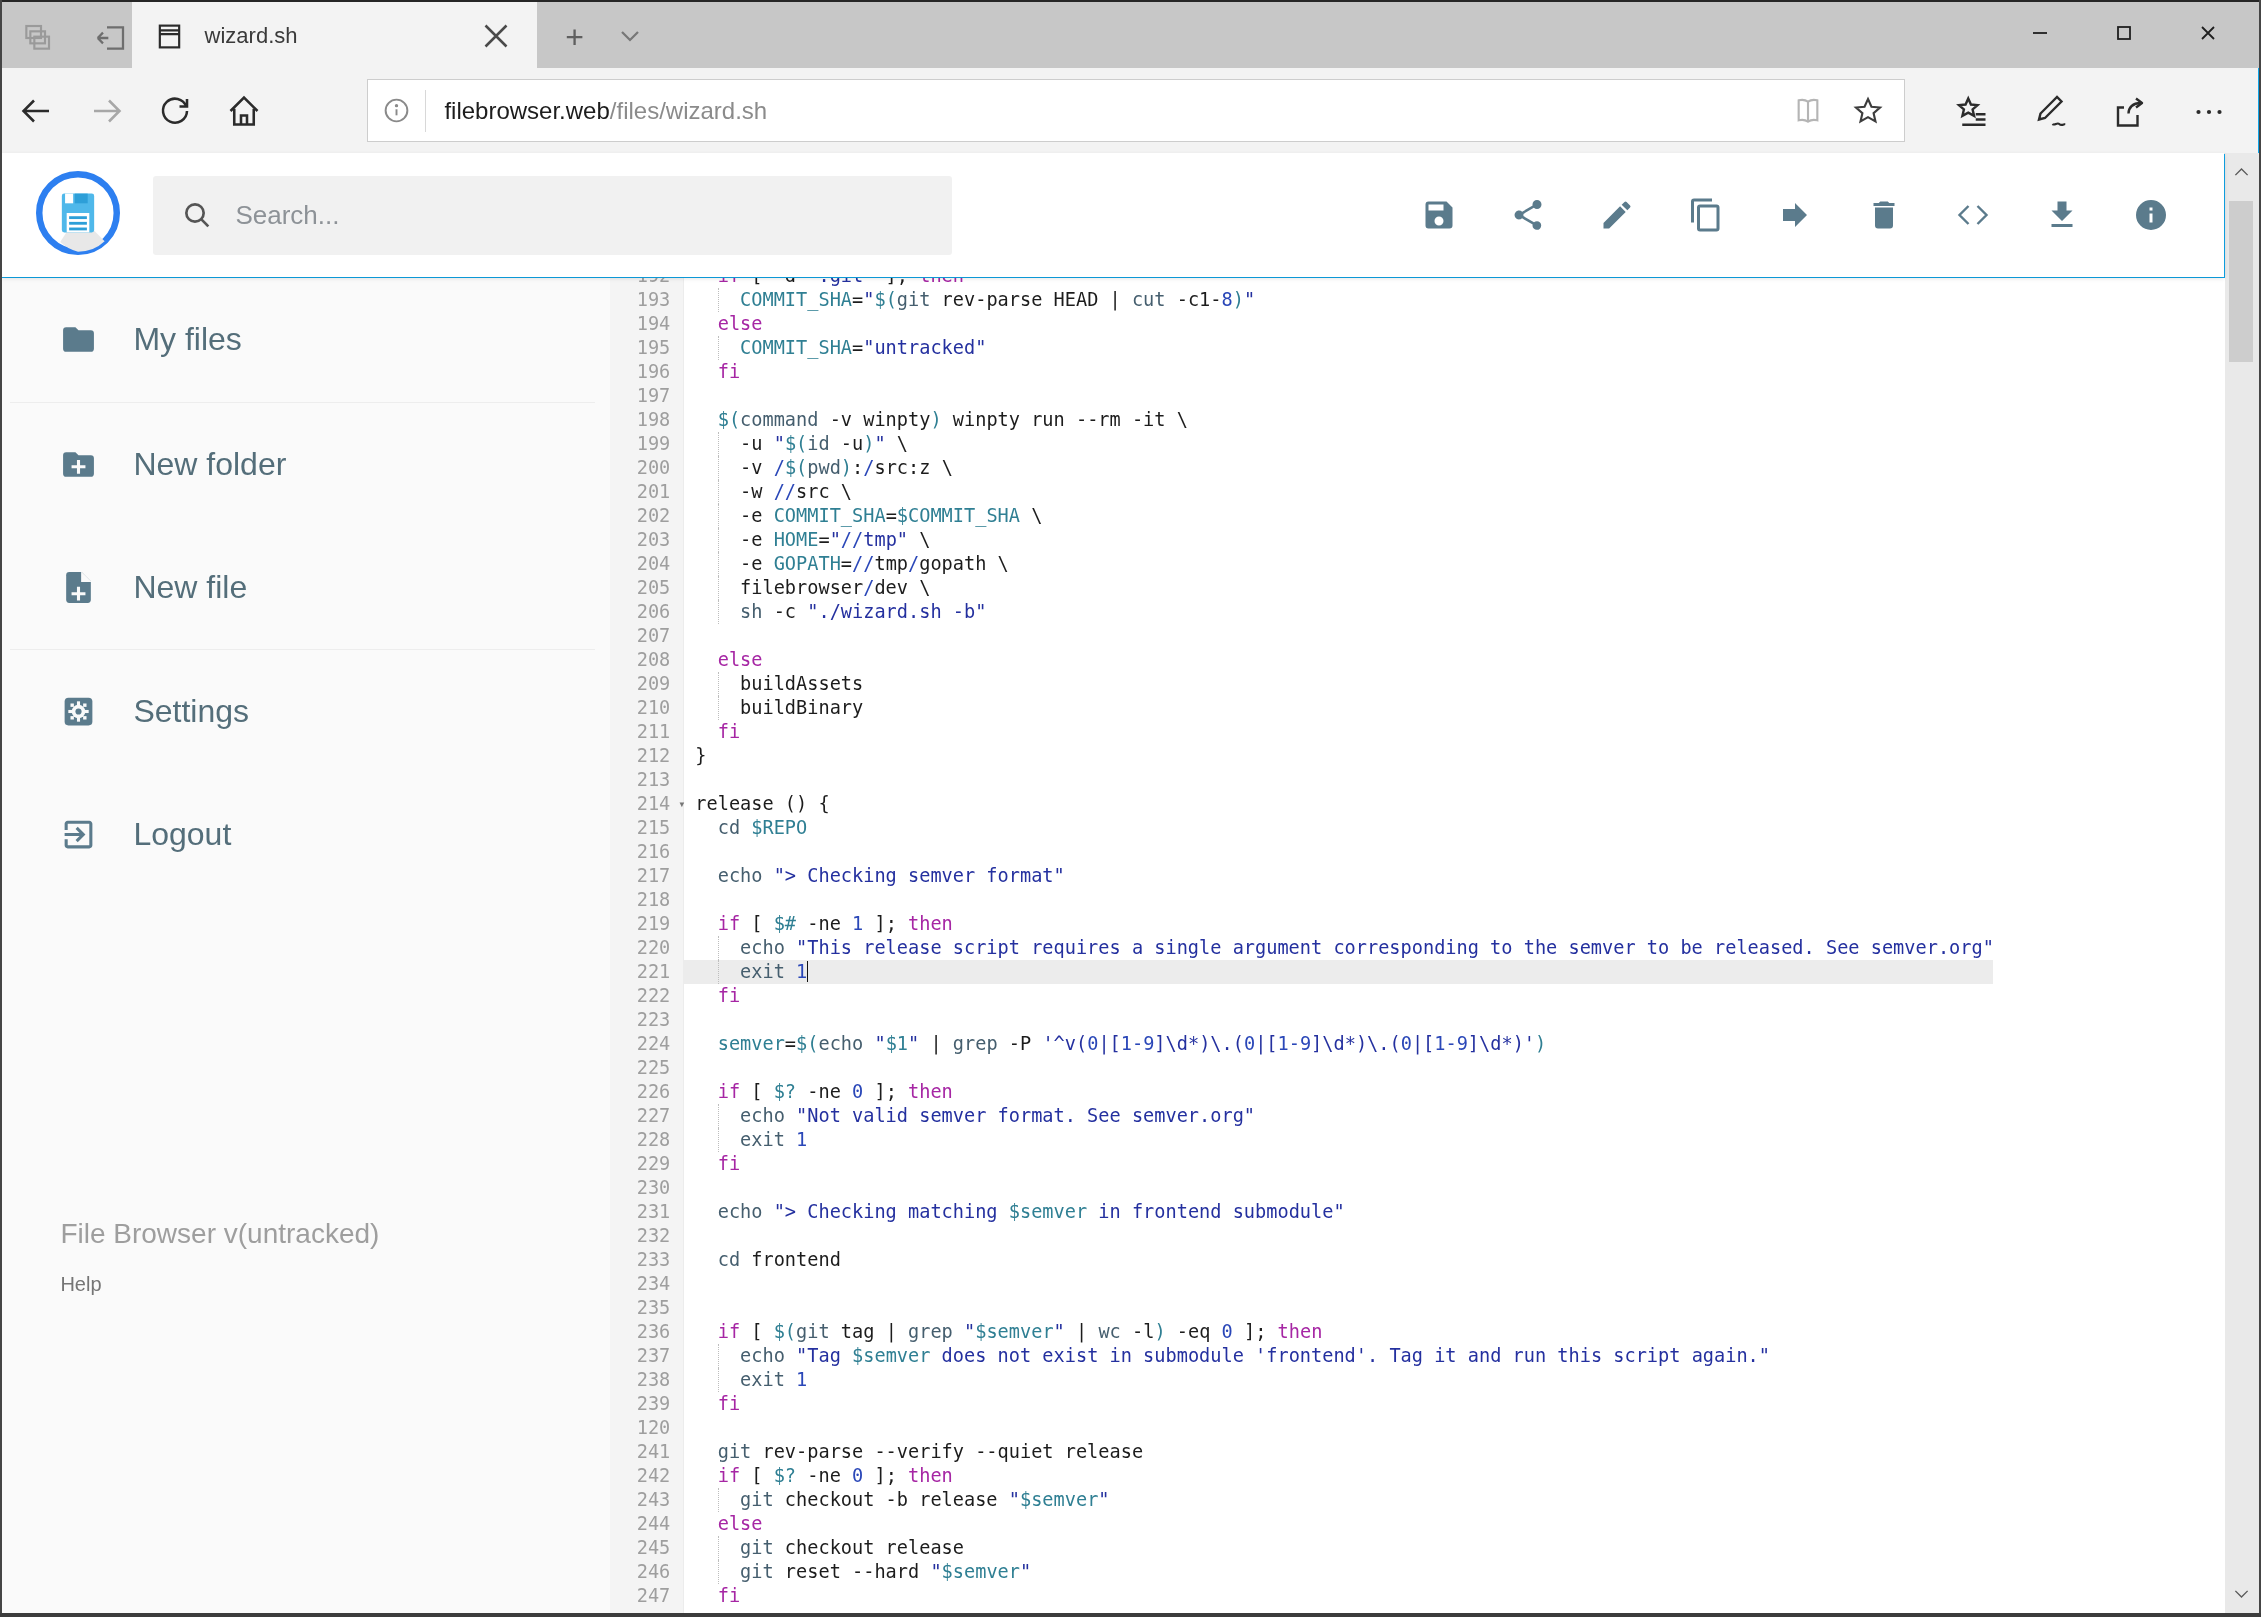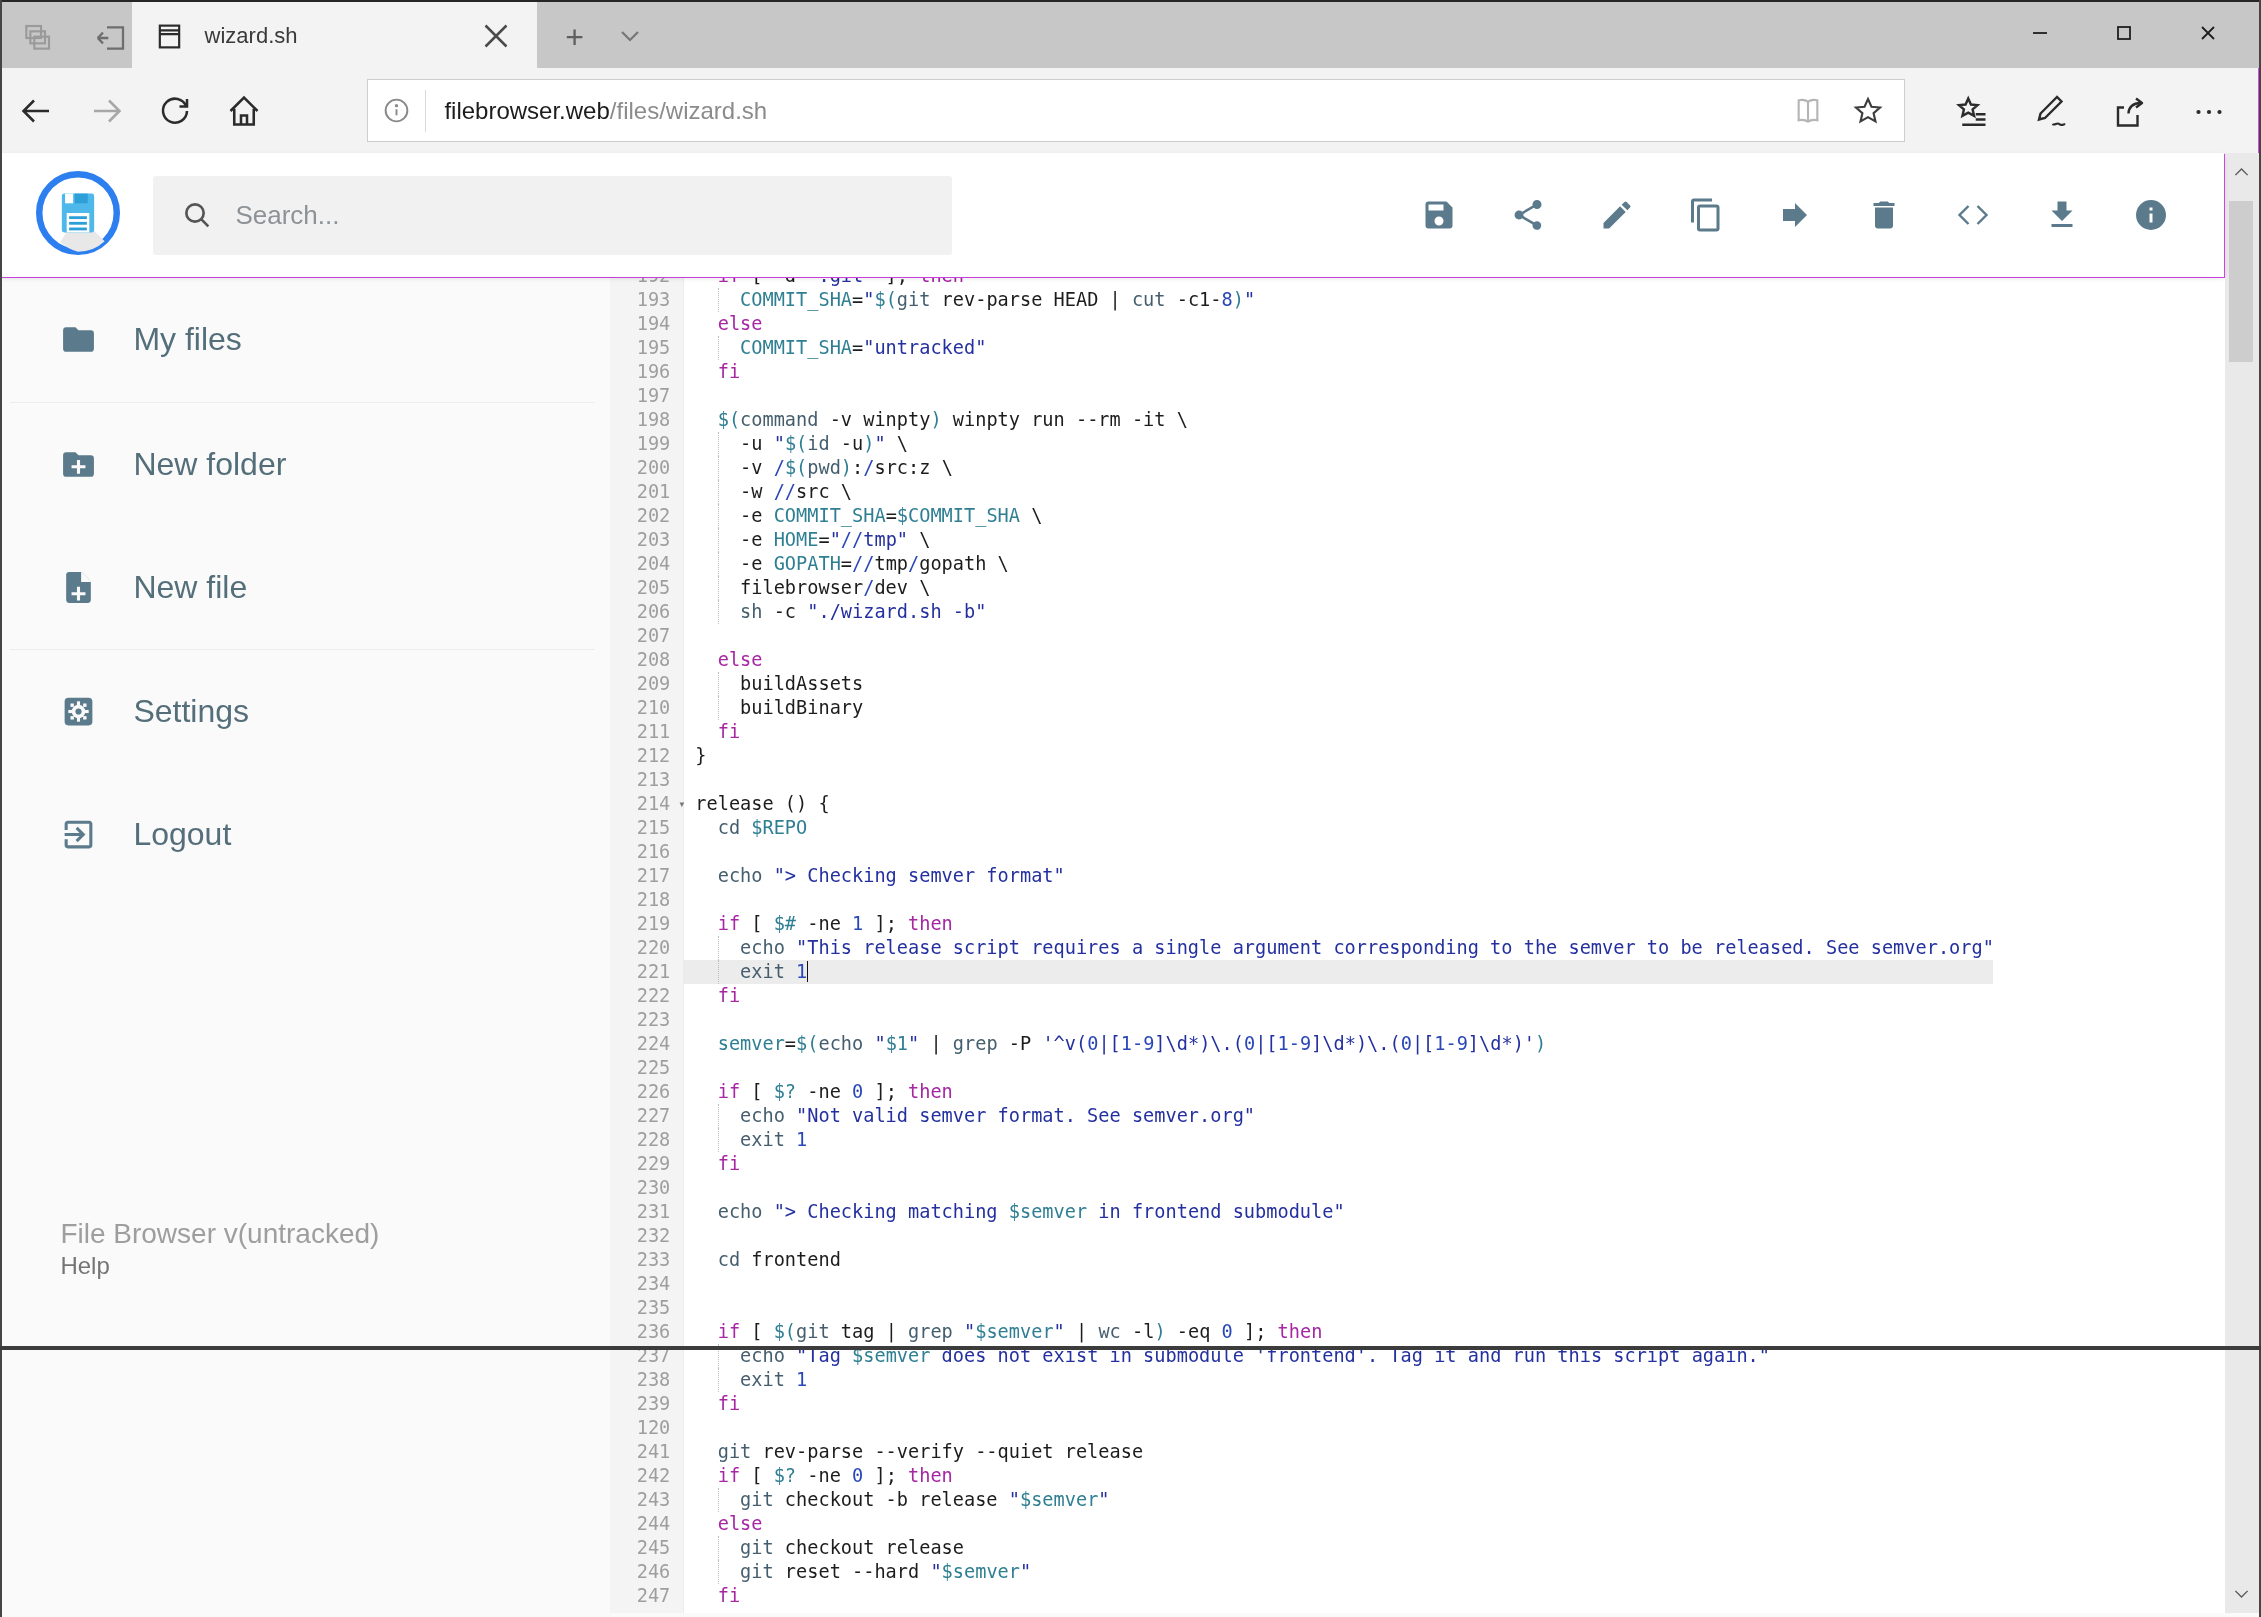--- a/index.html
+++ b/index.html
@@ -1,18 +1,18 @@
 <!DOCTYPE html>
 <html style="font-size:13px"><head>
 <meta charset="utf-8">
 <style>
   * { margin:0; padding:0; box-sizing:border-box; }
   html,body { width:2261px; height:1617px; overflow:hidden; background:#fafafa;
               font-family:"Liberation Sans", sans-serif; }
-  #stage { position:relative; width:2261px; height:1350px; background:#d946ef; }
+  #stage { position:relative; width:2261px; height:1617px; background:#0ea5e9; }
 
   
   .edge-left  { position:absolute; left:0; top:0; width:2.4px; height:1617px; background:#454545; z-index:50;}
   .edge-right { position:absolute; right:0; top:0; width:2.4px; height:1617px; background:#454545; z-index:50;}
   .edge-bottom{ position:absolute; left:0; bottom:0; width:2261px; height:4px; background:#3c3c3c; z-index:50;}
 
   
   .tabbar { position:absolute; left:0; top:0; width:2261px; height:68px; background:#c7c7c7;
             border-top:2.4px solid #262626; }
   .tabbar .left-icons { position:absolute; left:16px; top:14.5px; display:flex; gap:32px; }
@@ -63,21 +63,21 @@
 
   
   .sidebar { position:absolute; left:2.4px; top:278px; width:608px; height:1335px; background:#fafafa; }
   .side-item { position:absolute; left:0; width:608px; height:50px; display:flex; align-items:center; }
   .side-item .sicon { width:37px; height:37px; margin-left:58px; }
   .side-item .sicon svg { width:37px; height:37px; }
   .side-item .slabel { font-size:32px; color:#546e7a; margin-left:36px; }
   .side-div { position:absolute; left:8px; width:585px; height:0; border-top:0.8px solid #ededed; }
   .side-foot { position:absolute; left:58px; }
   .foot-version { font-size:28px; color:#9e9e9e; }
-  .foot-help { font-size:24px; color:#757575; margin-top:2px; display:inline-block; }
+  .foot-help { font-size:20px; color:#757575; margin-top:23px; display:inline-block; }
 
   
   .editor { position:absolute; left:610px; top:278px; width:1615px; height:1335px; background:#fff; overflow:hidden; }
   .gutter-bg { position:absolute; left:0; top:0; width:74px; height:1335px; background:#f4f4f4;
                border-right:0.8px solid #ececec; }
   .lines { position:absolute; left:0; top:-13.7px; width:1615px;
            font-family:"DejaVu Sans Mono", monospace; font-size:18.6px; }
   .row { display:flex; height:24px; line-height:24px; white-space:pre; }
   .ln { width:74px; flex:none; text-align:right; padding-right:13.7px; color:#9e9e9e; position:relative; }
   .fold { position:absolute; right:-1.6px; top:0; font-size:12px; color:#777; }

